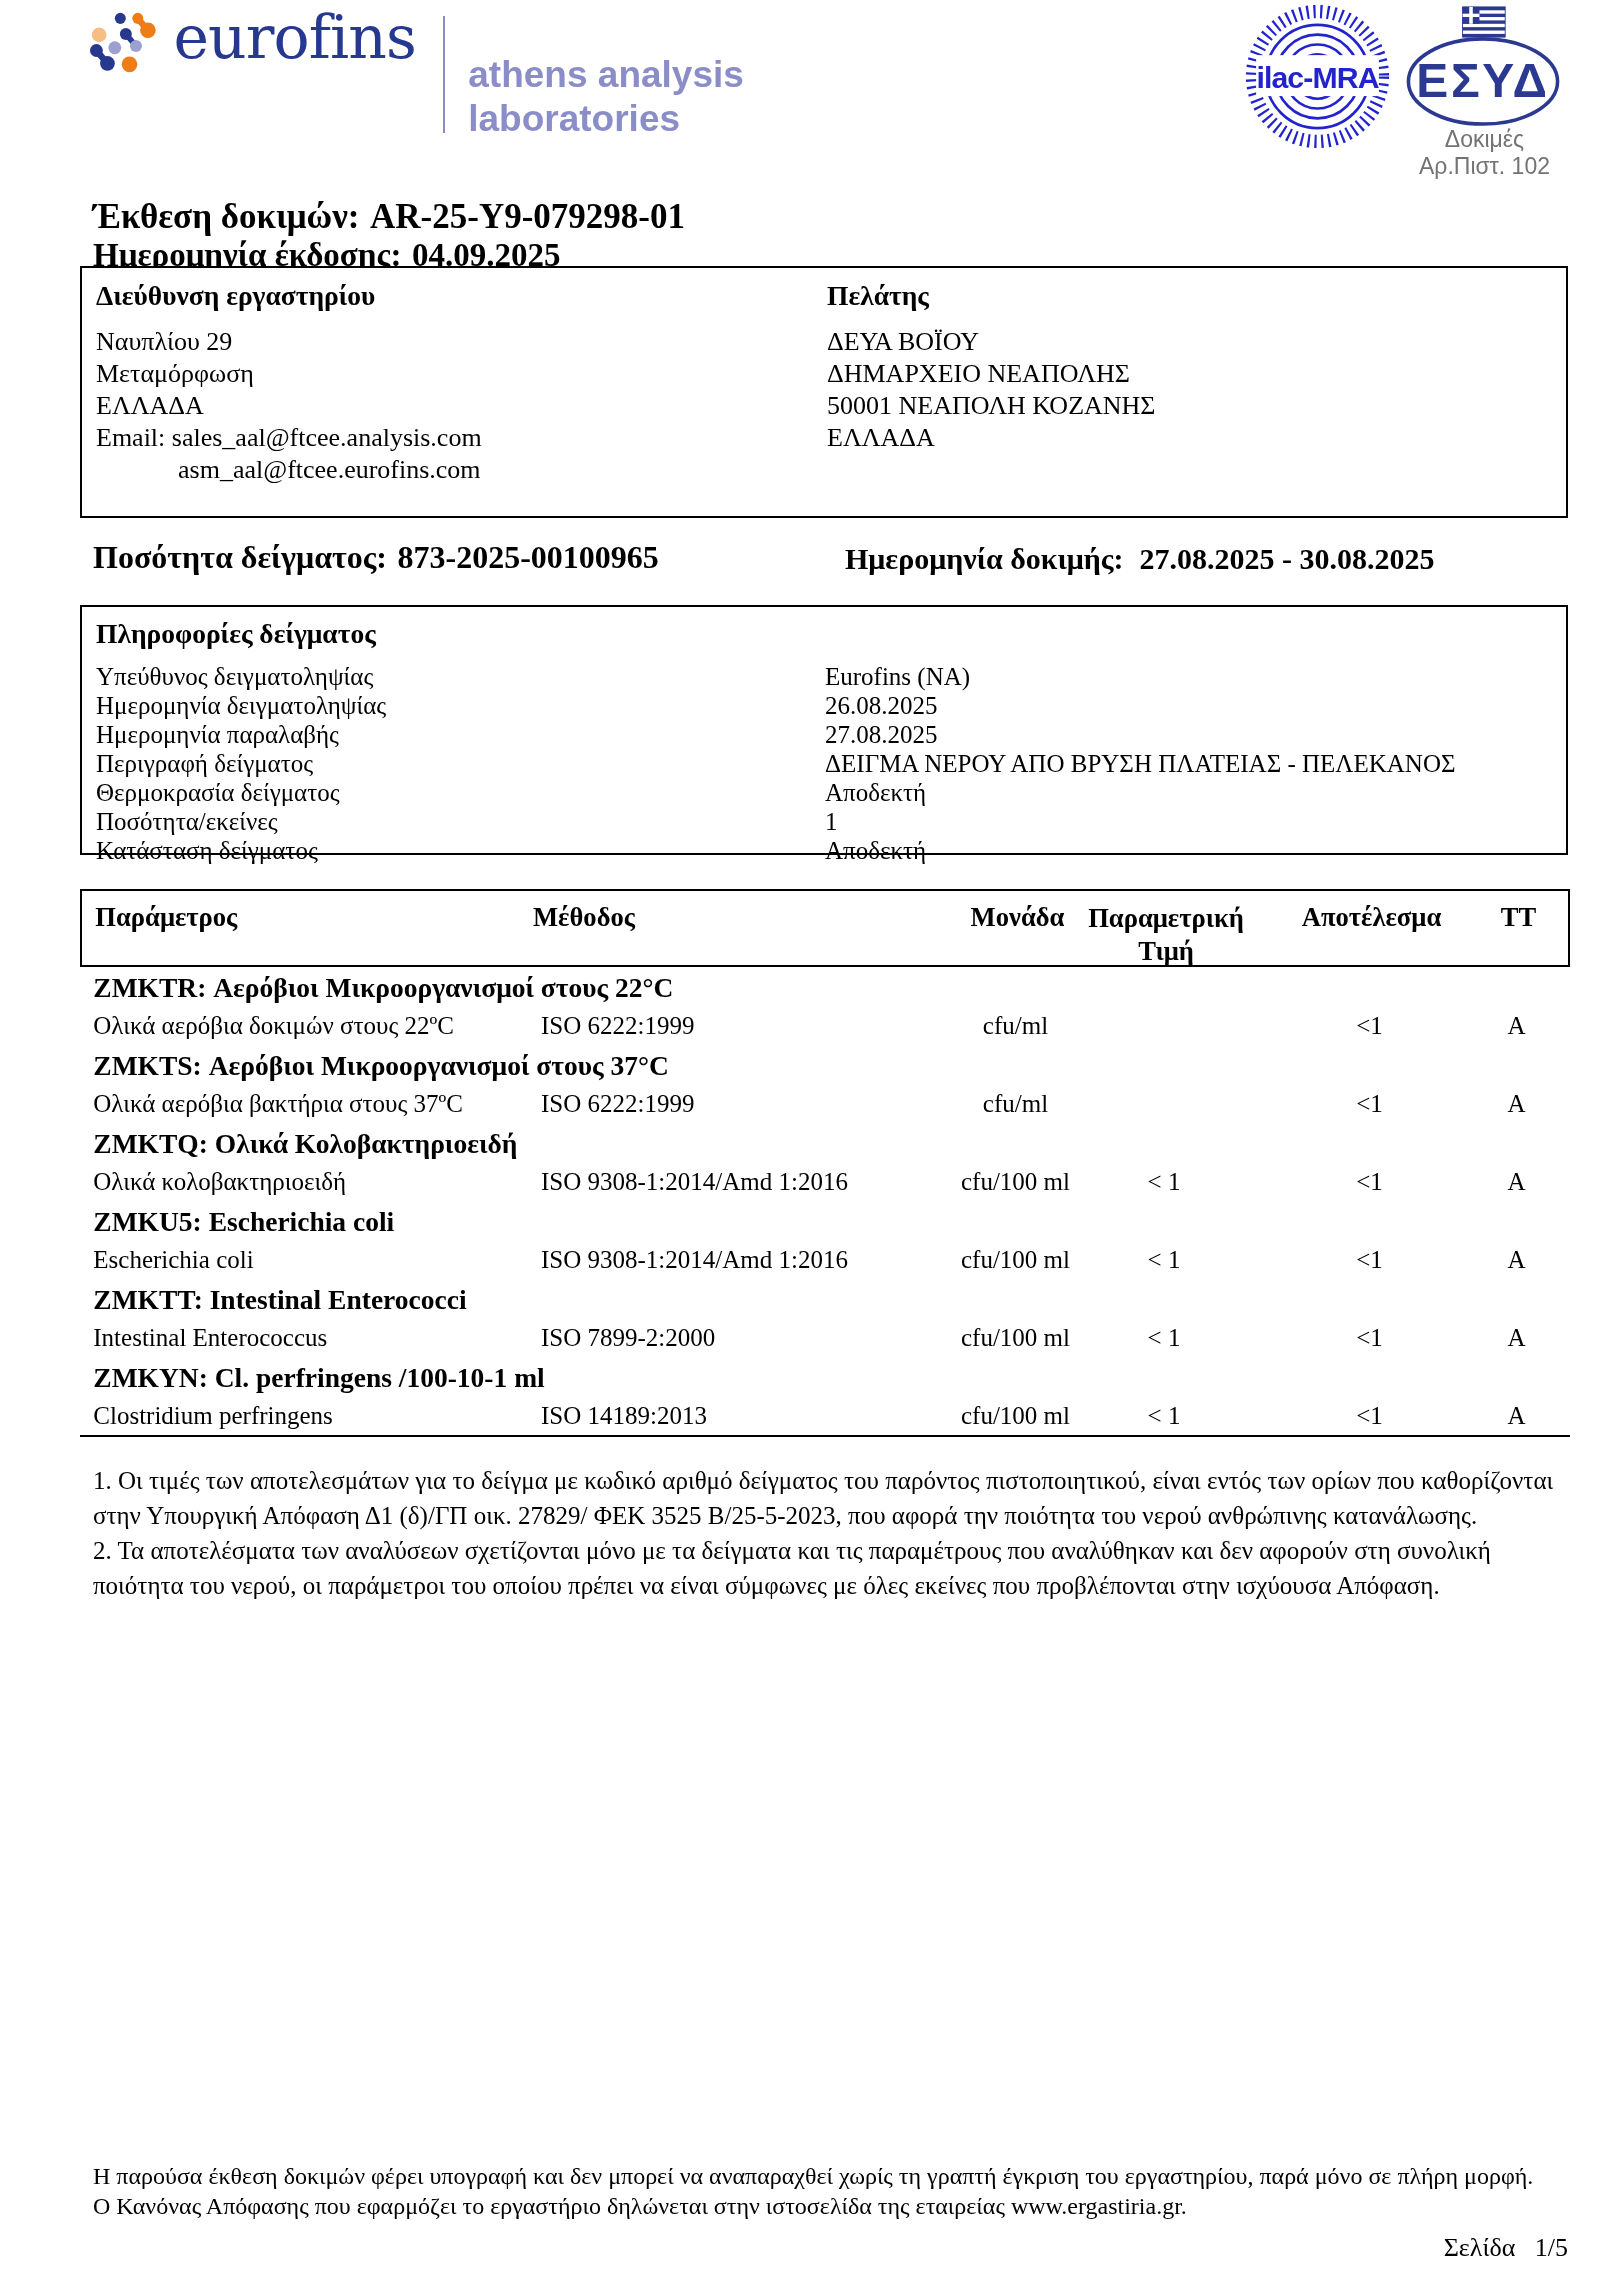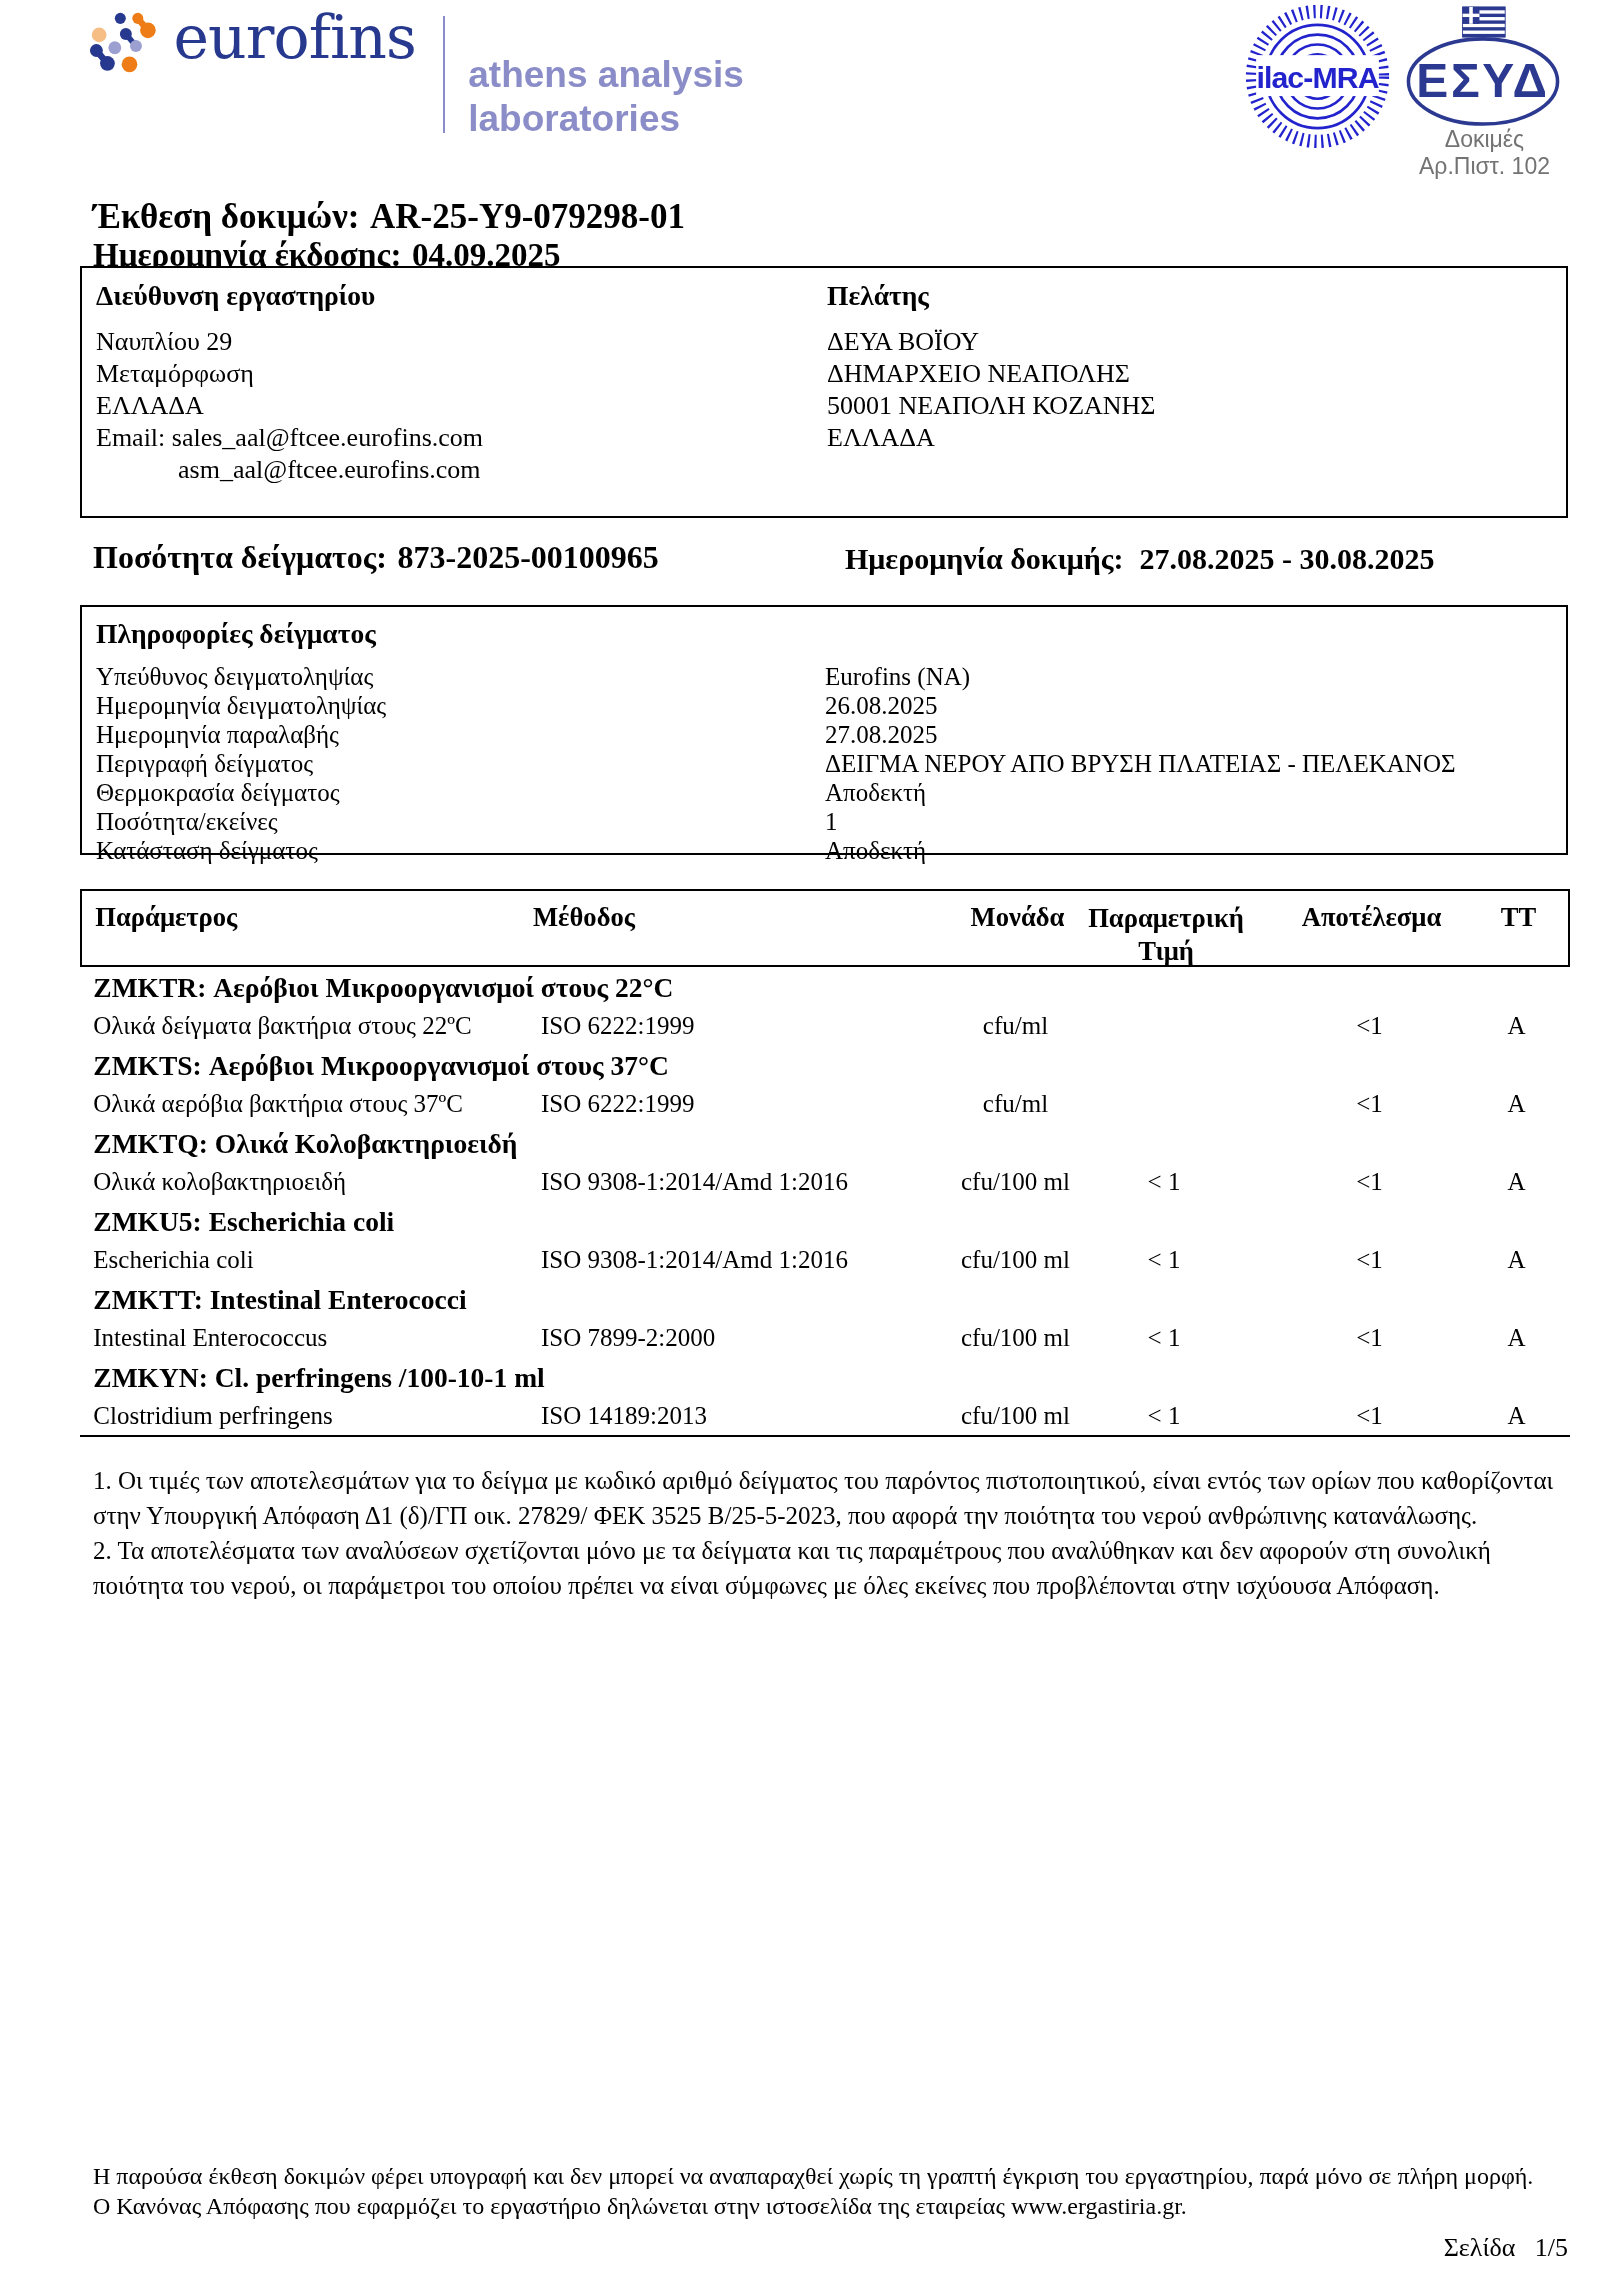--- a/index.html
+++ b/index.html
@@ -156,21 +156,21 @@
       <span>Ημερομηνία έκδοσης:</span><span class="val">04.09.2025</span>
     </div>
   </div>
 
   <div class="box address-box">
     <div class="box-col col-left">
       <div class="box-header">Διεύθυνση εργαστηρίου</div>
       <div class="addr-line">Ναυπλίου 29</div>
       <div class="addr-line">Μεταμόρφωση</div>
       <div class="addr-line">ΕΛΛΑΔΑ</div>
-      <div class="addr-line">Email: sales_aal@ftcee.eurofins.com</div>
+      <div class="addr-line">Email: sales_aal@ftcee.analysis.com</div>
       <div class="addr-line indent">asm_aal@ftcee.eurofins.com</div>
     </div>
     <div class="box-col col-right">
       <div class="box-header">Πελάτης</div>
       <div class="addr-line">ΔΕΥΑ ΒΟΪΟΥ</div>
       <div class="addr-line">ΔΗΜΑΡΧΕΙΟ ΝΕΑΠΟΛΗΣ</div>
       <div class="addr-line">50001 ΝΕΑΠΟΛΗ ΚΟΖΑΝΗΣ</div>
       <div class="addr-line">ΕΛΛΑΔΑ</div>
     </div>
   </div>
@@ -230,21 +230,21 @@
         <div>Τιμή</div>
       </div>
       <div class="th th-result">Αποτέλεσμα</div>
       <div class="th th-tt">TT</div>
     </div>
 
     <div class="tbody">
 
       <div class="group-title">ZMKTR: Αερόβιοι Μικροοργανισμοί στους 22°C</div>
       <div class="data-row">
-        <span class="td td-parameter">Ολικά δείγματα βακτήρια στους 22ºC</span>
+        <span class="td td-parameter">Ολικά αερόβια δοκιμών στους 22ºC</span>
         <span class="td td-method">ISO 6222:1999</span>
         <span class="td td-unit">cfu/ml</span>
         <span class="td td-parametric"></span>
         <span class="td td-result">&lt;1</span>
         <span class="td td-tt">A</span>
       </div>
 
       <div class="group-title">ZMKTS: Αερόβιοι Μικροοργανισμοί στους 37°C</div>
       <div class="data-row">
         <span class="td td-parameter">Ολικά αερόβια βακτήρια στους 37ºC</span>

